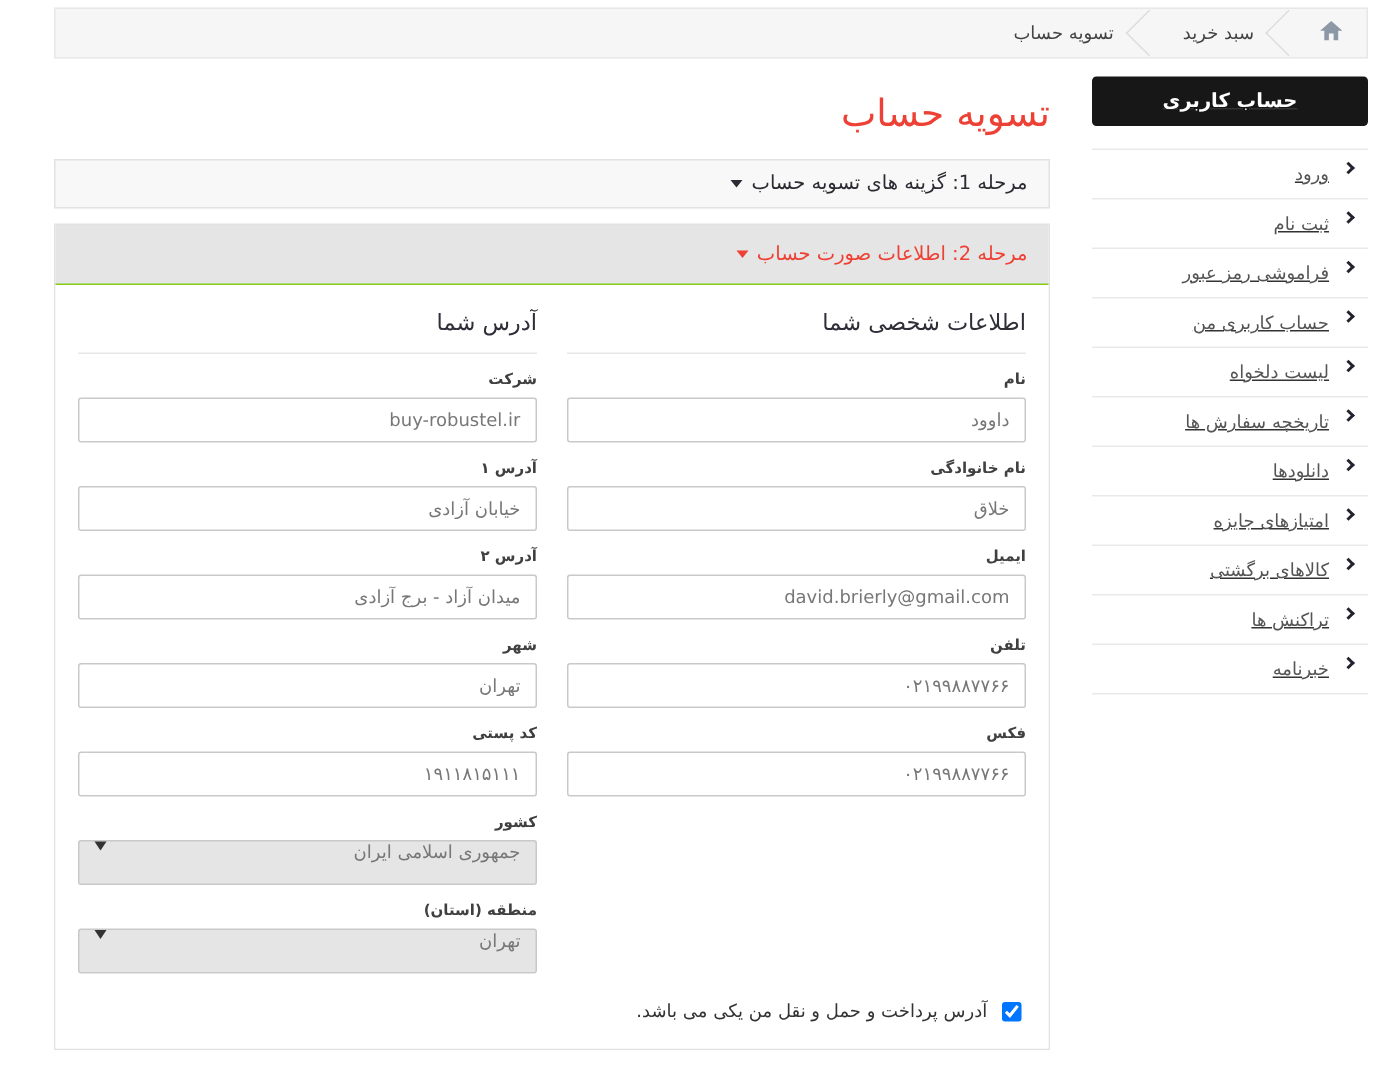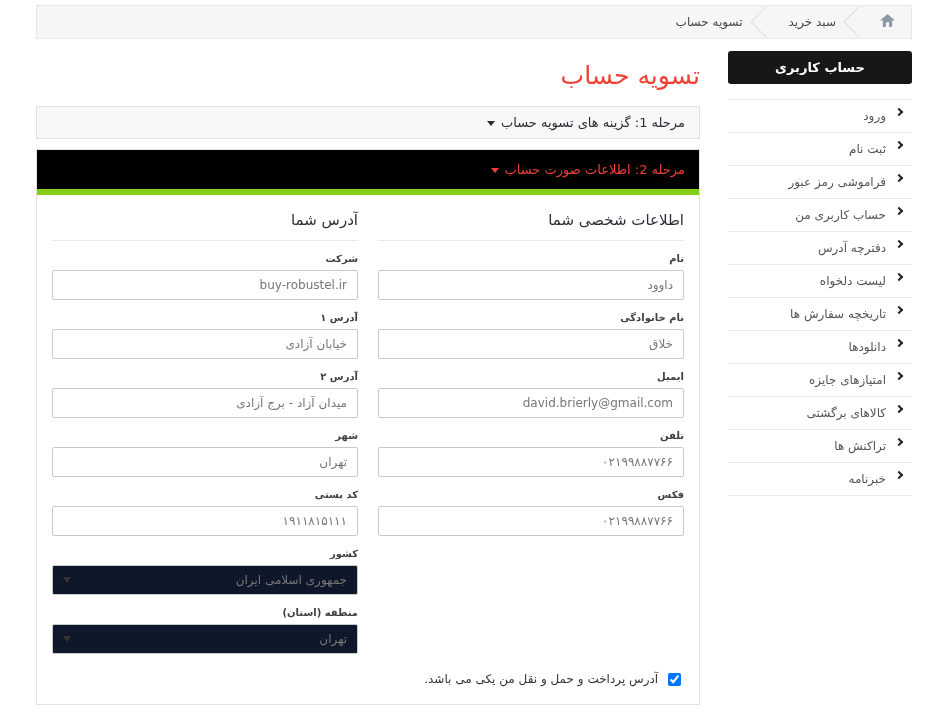--- a/index.html
+++ b/index.html
@@ -14,51 +14,51 @@
     display:flex; align-items:center; padding:0 8px; font-size:12px; color:#444; overflow:hidden; }
   .crumb { text-decoration:none; color:#444; padding:0 10px; white-space:nowrap; }
   .crumb-sep { width:22px; height:22px; border-left:1px solid #ddd; border-bottom:1px solid #ddd;
     transform:rotate(45deg); flex-shrink:0; margin:0 2px; }
   .home-link { display:flex; align-items:center; padding:0 8px; }
 
   
   .row { display:flex; align-items:flex-start; column-gap:28px; margin-top:12px; }
 
   
-  .sidebar { width:184px; flex-shrink:0; }
+  .sidebar { width:184px; flex-shrink:0;text-decoration:underline; }
   .side-header { background:var(--side-head-bg); color:#fff; text-align:center;
     font-size:13px; font-weight:bold; padding:9px 0; border-radius:3px; }
   .side-list { margin-top:15px; border-top:1px solid #e9e9e9; }
   .side-item { display:flex; align-items:flex-start; padding:9px 10px; border-bottom:1px solid #e9e9e9;
     font-size:12px; color:#555; text-decoration:none; }
   .chev { width:6px; height:6px; border-top:2px solid #23232f; border-right:2px solid #23232f;
     transform:rotate(45deg); margin-left:10px; flex-shrink:0; }
 
   
   .content { flex:1; min-width:0; }
   h1.page-title { font-size:25px; font-weight:normal; color:var(--accent); margin:10px 0 16px; }
   .step-panel { border:1px solid #e2e2e2; background:#f8f8f8; padding:8px 14px;
     font-size:13px; color:#2b2b33; margin-bottom:10px; }
   .caret-down { display:inline-block; width:0; height:0; border-left:4px solid transparent;
     border-right:4px solid transparent; border-top:5px solid currentColor; margin:0 6px 1px 0; }
   .panel2 { border:1px solid #e2e2e2; }
-  .step-head { background:#000000; padding:12px 14px; border-bottom:6px solid #84cc16;
+  .step-head { background:#e5e5e5; padding:12px 14px; border-bottom:1px solid #84cc16;
     font-size:13px; color:var(--accent); }
   .panel-body { background:#fff; padding:4px 15px 15px; }
   .cols { display:flex; gap:20px; }
   .col { flex:1; min-width:0; }
   h2.col-head { font-size:15px; font-weight:normal; color:#2e2e38; margin:12px 0 2px;
     padding-bottom:11px; border-bottom:1px solid #e8e8e8; }
   .field { margin-top:7px; }
   .field label { display:block; font-size:10px; font-weight:bold; color:#404040; padding:5px 0 6px; }
   .field input[type=text] { width:100%; height:30px; border:1px solid #c9c9c9; border-radius:2px;
     padding:0 10px; font-size:12px; color:#777; background:#fff; font-family:inherit; }
   .selectbox { width:100%; height:30px; border:1px solid #c9c9c9; border-radius:2px;
-    padding:0 10px; font-size:12px; color:#777; background:#0f172a; display:flex;
-    align-items:center; justify-content:space-between; cursor:pointer; }
+    padding:0 10px; font-size:12px; color:#777; background:#e5e5e5; display:flex;
+    align-items:flex-start; justify-content:space-between; cursor:pointer; }
   .sel-caret { width:0; height:0; border-left:4px solid transparent; border-right:4px solid transparent;
     border-top:6px solid #333; }
   .agree { display:block; margin-top:16px; font-size:12px; color:#333; }
   .agree input { vertical-align:middle; margin-left:6px; }
 </style>
 </head>
 <body>
 
 <div class="page">
   <div class="container">
@@ -93,24 +93,20 @@
           <a class="side-item">
               <span class="chev"></span>
               <span>فراموشی رمز عبور</span>
             </a>
           <a class="side-item">
               <span class="chev"></span>
               <span>حساب کاربری من</span>
             </a>
           <a class="side-item">
               <span class="chev"></span>
-              <span>دفترچه آدرس</span>
-            </a>
-          <a class="side-item">
-              <span class="chev"></span>
               <span>لیست دلخواه</span>
             </a>
           <a class="side-item">
               <span class="chev"></span>
               <span>تاریخچه سفارش ها</span>
             </a>
           <a class="side-item">
               <span class="chev"></span>
               <span>دانلودها</span>
             </a>

